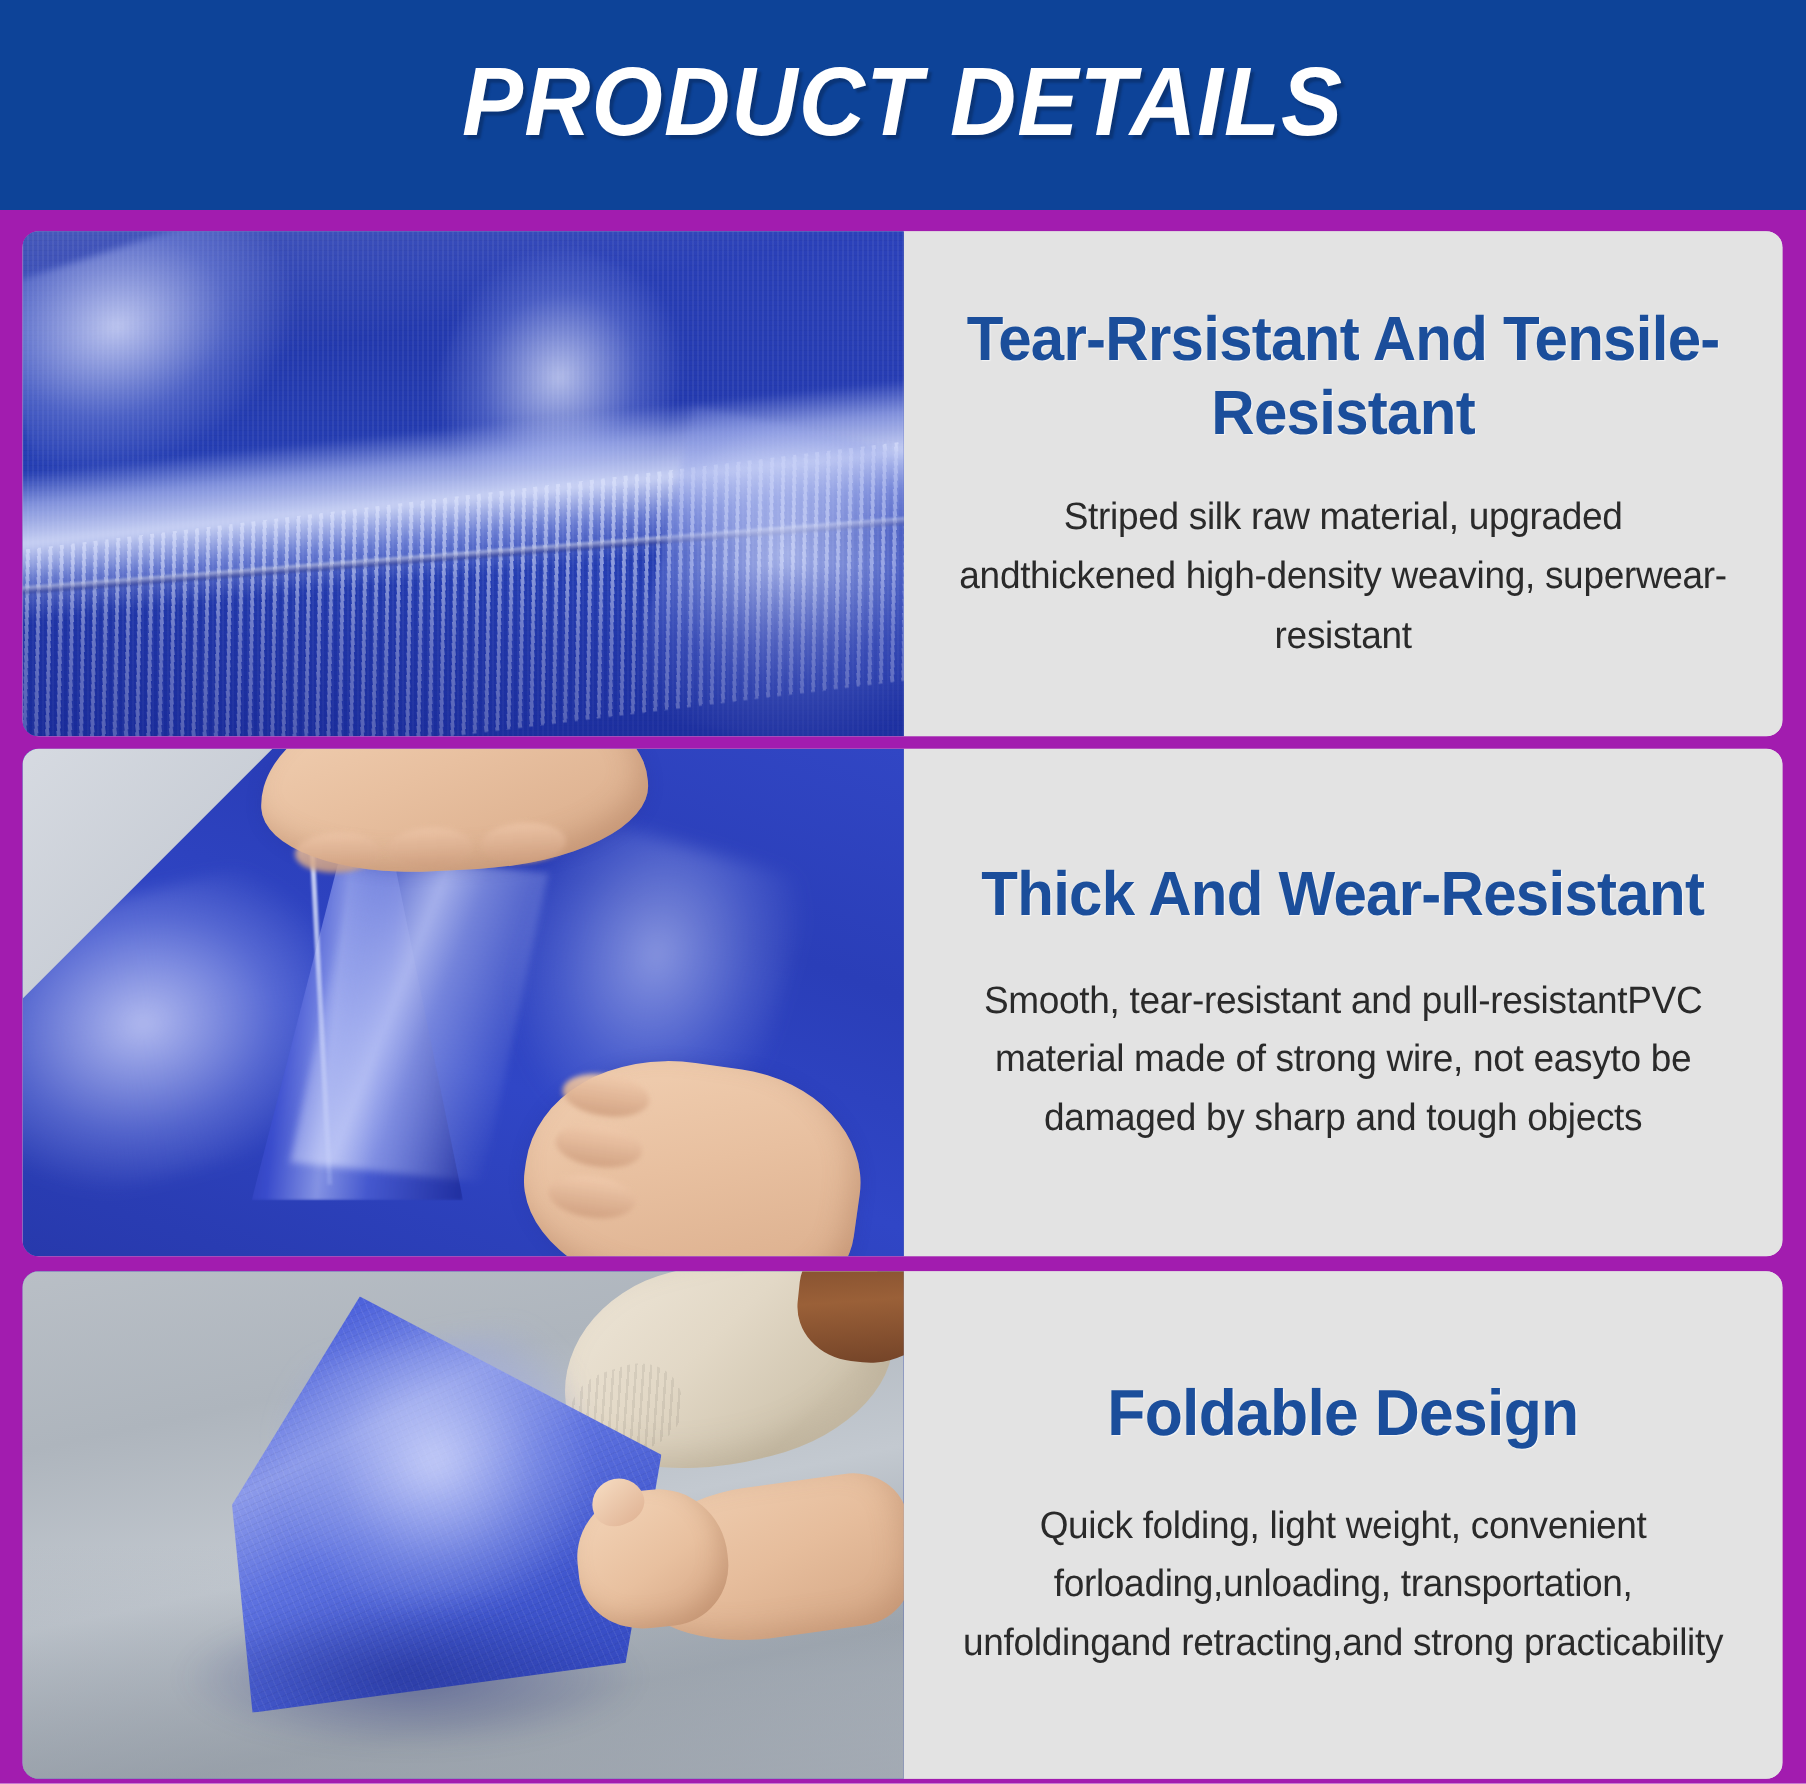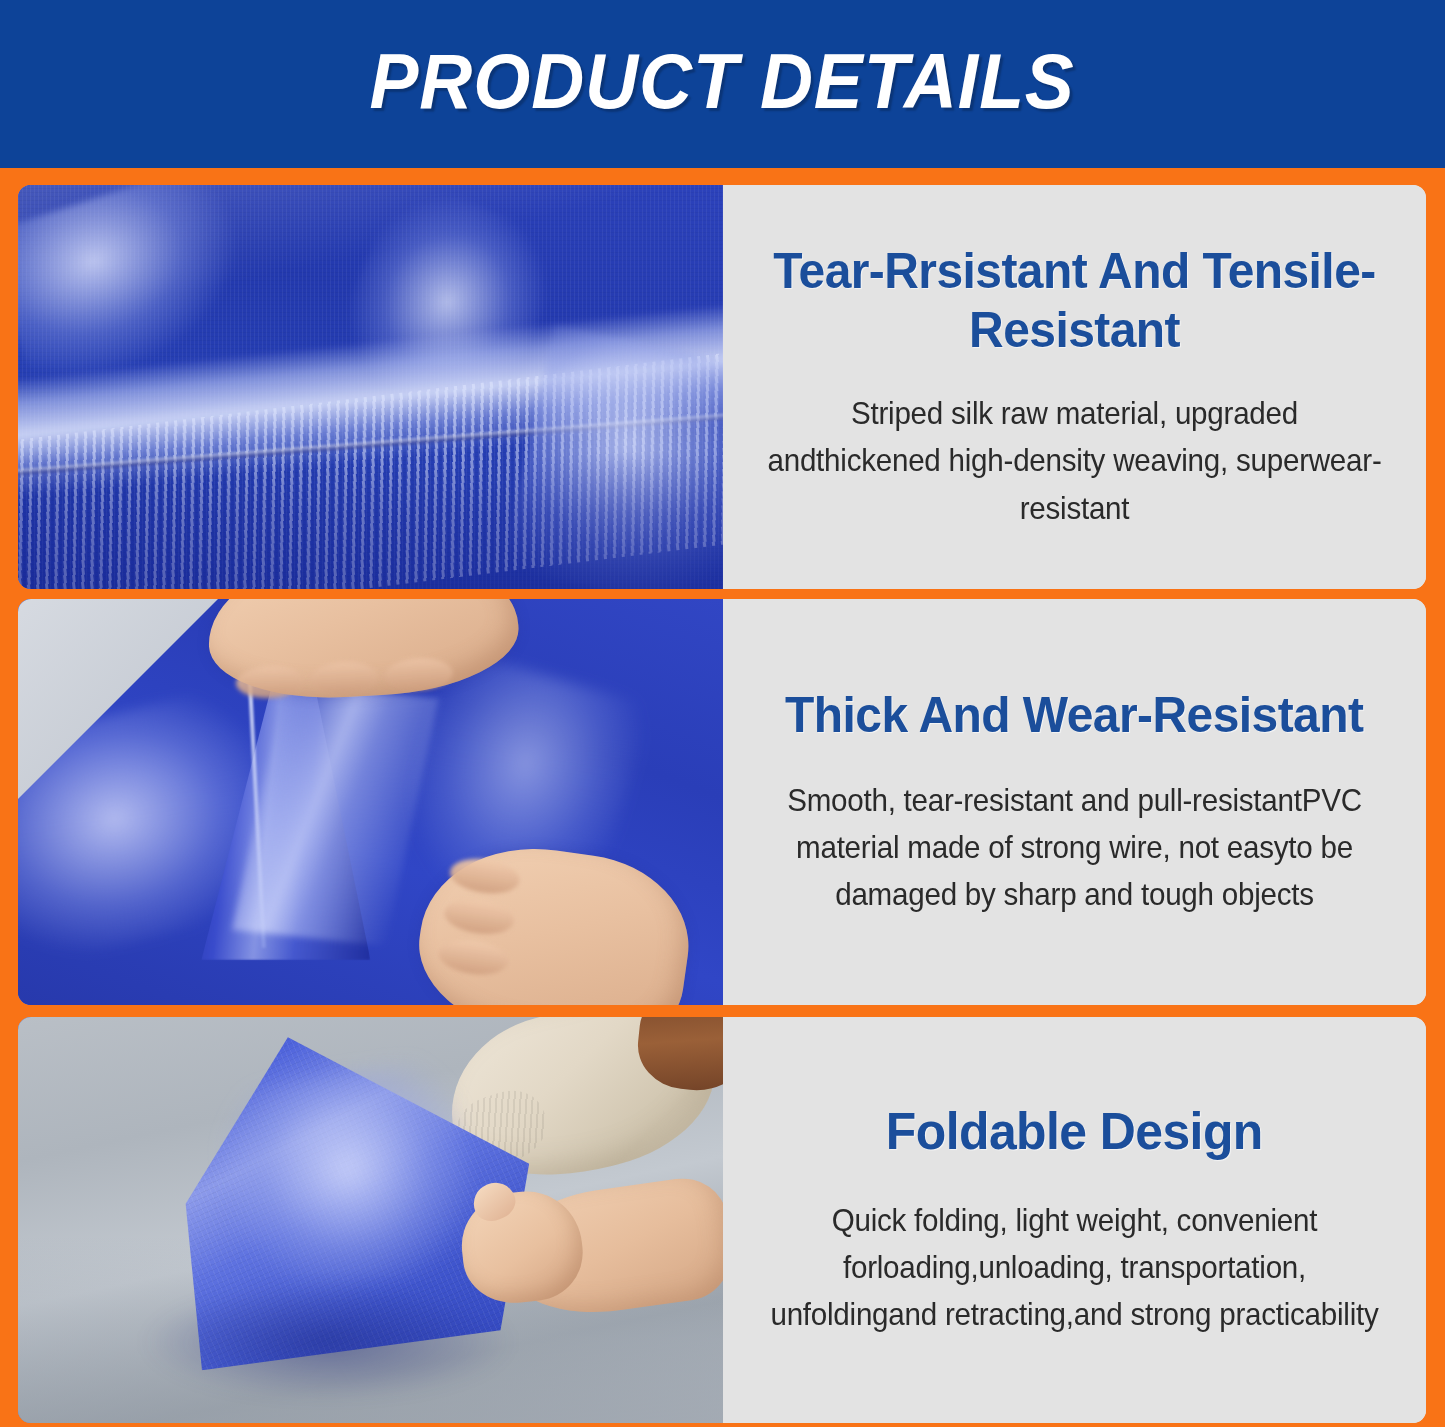--- a/index.html
+++ b/index.html
@@ -9,21 +9,21 @@
     height: 1427px;
     background: #ffffff;
     font-family: "Liberation Sans", sans-serif;
     overflow: hidden;
   }
 
   .page {
     position: relative;
     width: 1445px;
     height: 1427px;
-    background: #f97316;
+    background: #a21caf;
   }
 
   
   .banner {
     position: absolute;
     left: 0;
     top: 0;
     width: 1445px;
     height: 168px;
     background: #0d4398;

